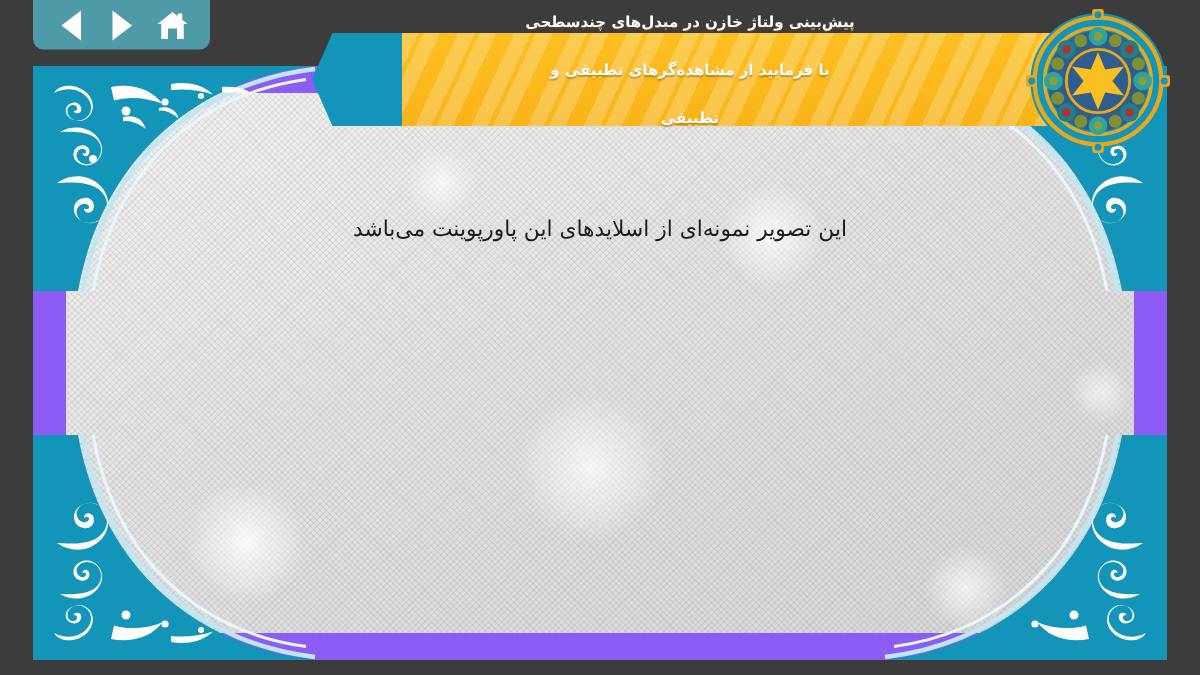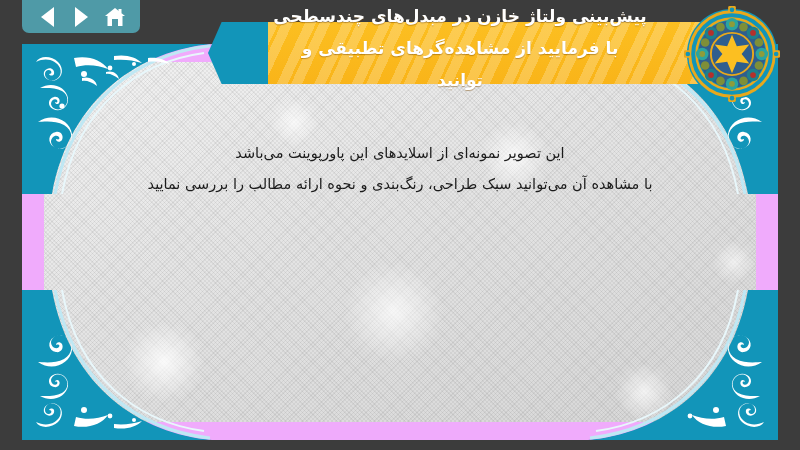--- a/index.html
+++ b/index.html
@@ -7,21 +7,21 @@
     width:800px; height:450px; overflow:hidden;
     background:#3c3c3c;
     font-family:"DejaVu Sans","Liberation Sans",sans-serif;
   }
   #stage { position:relative; width:800px; height:450px; background:#3c3c3c; }
 
   
   #slide-frame {
     position:absolute; left:22px; top:44px;
     width:756px; height:396px;
-    background:#f0abfc;
+    background:#8b5cf6;
     overflow:hidden;
   }
   
   #content-panel {
     position:absolute; left:22px; top:18px;
     width:712px; height:360px;
     background:
       radial-gradient(circle 58px at 120px 300px, rgba(255,255,255,.85), rgba(255,255,255,0) 70%),
       radial-gradient(circle 70px at 350px 250px, rgba(255,255,255,.75), rgba(255,255,255,0) 72%),
       radial-gradient(circle 48px at 470px 95px,  rgba(255,255,255,.8),  rgba(255,255,255,0) 72%),
@@ -52,21 +52,21 @@
       linear-gradient(#fcbf21,#f9b419);
   }
   #banner-arrow {
     position:absolute; left:208px; top:22px; width:62px; height:62px;
     background:#1295b9;
     clip-path:polygon(100% 0,100% 100%,22% 100%,0 50%,22% 0);
   }
   #title-text {
     position:absolute; left:230px; top:0px; width:460px;
     text-align:center; direction:rtl;
-    font-size:17px; line-height:32px; font-weight:bold;
+    font-size:10px; line-height:32px; font-weight:bold;
     color:#ffffff; letter-spacing:.2px;
     text-shadow:0 1px 1px rgba(120,70,0,.45);
     z-index:6;
   }
   #title-text div { white-space:nowrap; }
 
   
   #nav-bar {
     position:absolute; left:22px; top:0; width:118px; height:33px;
     background:#4f9aa7; border-radius:0 0 7px 7px;
@@ -157,30 +157,29 @@
         <path d="M18,44 c12,-7 26,-1 28,10 c1,9 -8,15 -15,11 c-6,-3 -5,-11 1,-12 c4,-1 7,3 5,6 c-1,2 -4,1 -4,-1 c2,1 3,0 2,-2 c-2,-2 -6,0 -6,4 c1,5 7,7 12,4 c6,-4 6,-13 -1,-17 c-7,-4 -18,-3 -22,-3 Z"></path>
         <path d="M16,78 c14,-10 32,-2 34,12 c1,11 -10,18 -18,13 c-7,-4 -6,-14 2,-15 c5,-1 8,4 6,8 c-2,3 -6,2 -6,-1 c3,1 4,0 3,-2 c-3,-3 -8,0 -8,5 c1,6 9,9 15,5 c8,-5 7,-17 -2,-22 c-9,-5 -22,-3 -26,-3 Z"></path>
         <path d="M52,14 c14,-3 28,2 34,11 c-10,-4 -22,-5 -32,-2 Z"></path>
         <circle cx="62" cy="30" r="3"></circle>
           <circle cx="88" cy="24" r="2.4"></circle>
       </g>
     </svg>
 
     <div id="body-text" style="left:0;top:94px;width:756px">
       <div>این تصویر نمونه‌ای از اسلایدهای این پاورپوینت می‌باشد</div>
-      <div>با مشاهده آن می‌توانید سبک طراحی، رنگ‌بندی و نحوه ارائه مطالب را بررسی نمایید</div>
     </div>
   </div>
 
   <div id="banner-arrow"></div>
   <div id="title-banner"></div>
   <div id="title-text">
     <div>پیش‌بینی ولتاژ خازن در مبدل‌های چندسطحی</div>
     <div>با فرمایید از مشاهده‌گرهای تطبیقی و</div>
-    <div>توانید</div>
+    <div>تطبیقی</div>
   </div>
 
   <svg id="medallion" viewBox="0 0 100 100">
     <circle cx="50" cy="50" r="47" fill="#1295b9"></circle>
     <circle cx="50" cy="50" r="44" fill="none" stroke="#e8a81c" stroke-width="3"></circle>
     <circle cx="50" cy="50" r="40" fill="#1295b9"></circle>
     <circle cx="50" cy="50" r="37" fill="none" stroke="#e8a81c" stroke-width="2.5"></circle>
     <circle cx="50" cy="50" r="35" fill="#2f5e8e"></circle>
     <g>
       <g id="petals">

